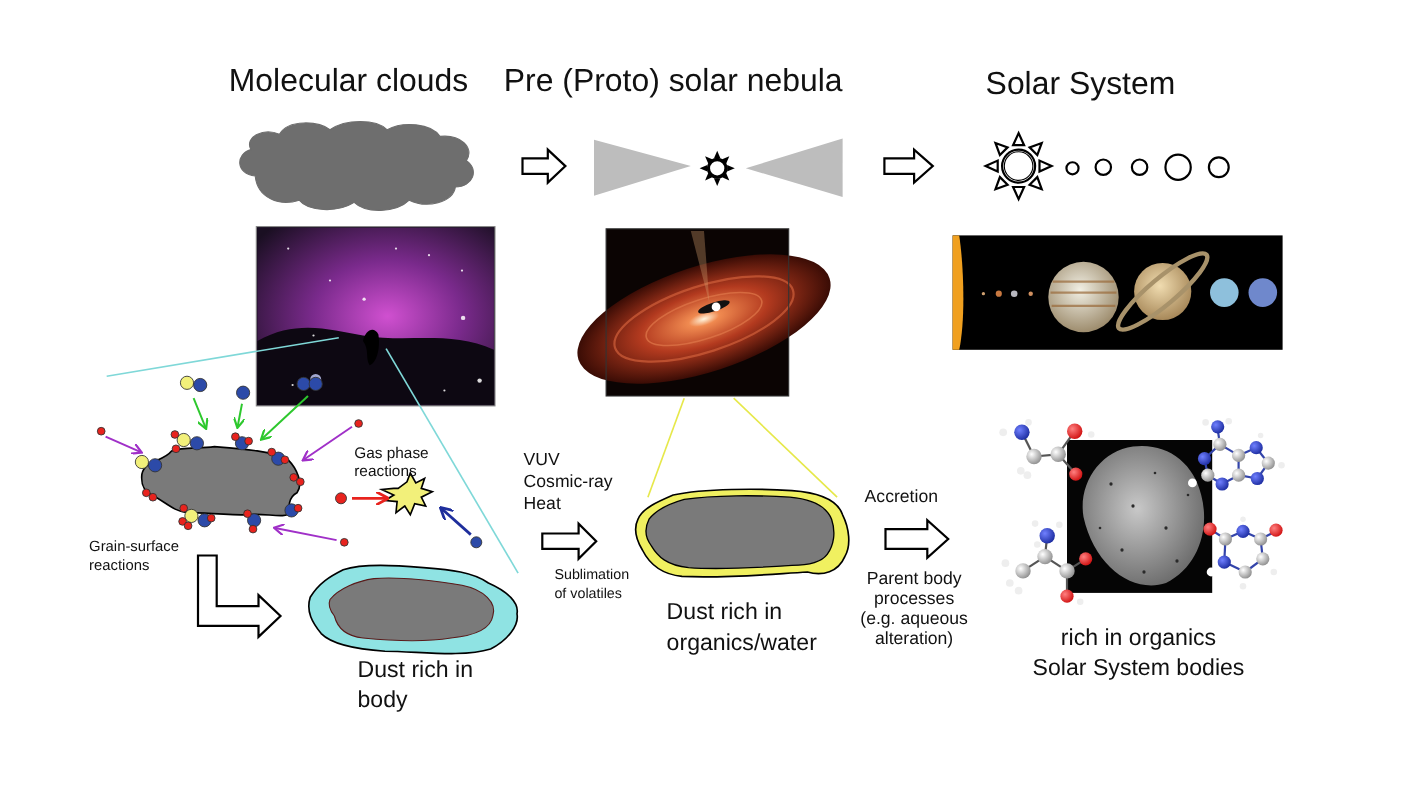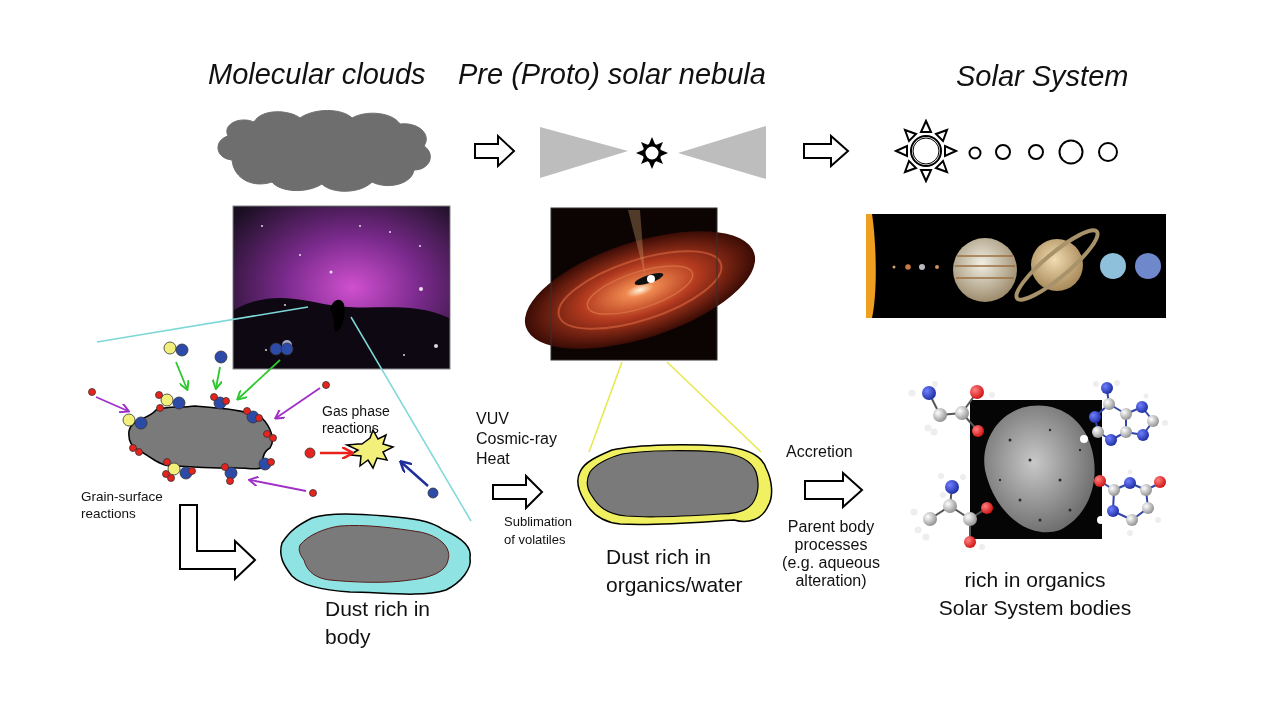--- a/index.html
+++ b/index.html
@@ -1,30 +1,30 @@
 <!DOCTYPE html>
 <html><head>
 <meta charset="utf-8">
 <style>
   html, body { margin:0; padding:0; background:#ffffff; }
   body { width:1278px; height:718px; position:relative; overflow:hidden; font-family:"Liberation Sans", sans-serif; color:#111; }
   .abs { position:absolute; }
-  .title { font-size:29px; white-space:nowrap;font-style:italic; }
+  .title { font-size:29px; white-space:nowrap; }
   .label-lg { font-size:22px; line-height:27px; }
   .label-md { font-size:17px; line-height:21px; text-align:left; }
   .label-sm { font-size:14px; line-height:17px; }
   .center { text-align:center; }
   svg { position:absolute; left:0; top:0; }
 </style>
 </head>
 <body>
 
 <div class="abs title" style="left:208px;top:58px;">Molecular clouds</div>
 <div class="abs title" style="left:458px;top:58px;">Pre (Proto) solar nebula</div>
-<div class="abs title" style="left:956px;top:60px;">Solar System</div>
+<div class="abs title" style="left:896px;top:60px;">Solar System</div>
 
 <svg width="1278" height="718" viewBox="0 0 1278 718">
   <defs>
     <marker id="mGreen" markerWidth="10" markerHeight="10" refX="8" refY="5" orient="auto" markerUnits="userSpaceOnUse">
       <path d="M0,0 L9,5 L0,10" fill="none" stroke="#2dc82d" stroke-width="2"></path>
     </marker>
     <marker id="mPurple" markerWidth="10" markerHeight="10" refX="8" refY="5" orient="auto" markerUnits="userSpaceOnUse">
       <path d="M0,0 L9,5 L0,10" fill="none" stroke="#a030c8" stroke-width="2"></path>
     </marker>
     <marker id="mRed" markerWidth="12" markerHeight="12" refX="10" refY="6" orient="auto" markerUnits="userSpaceOnUse">

